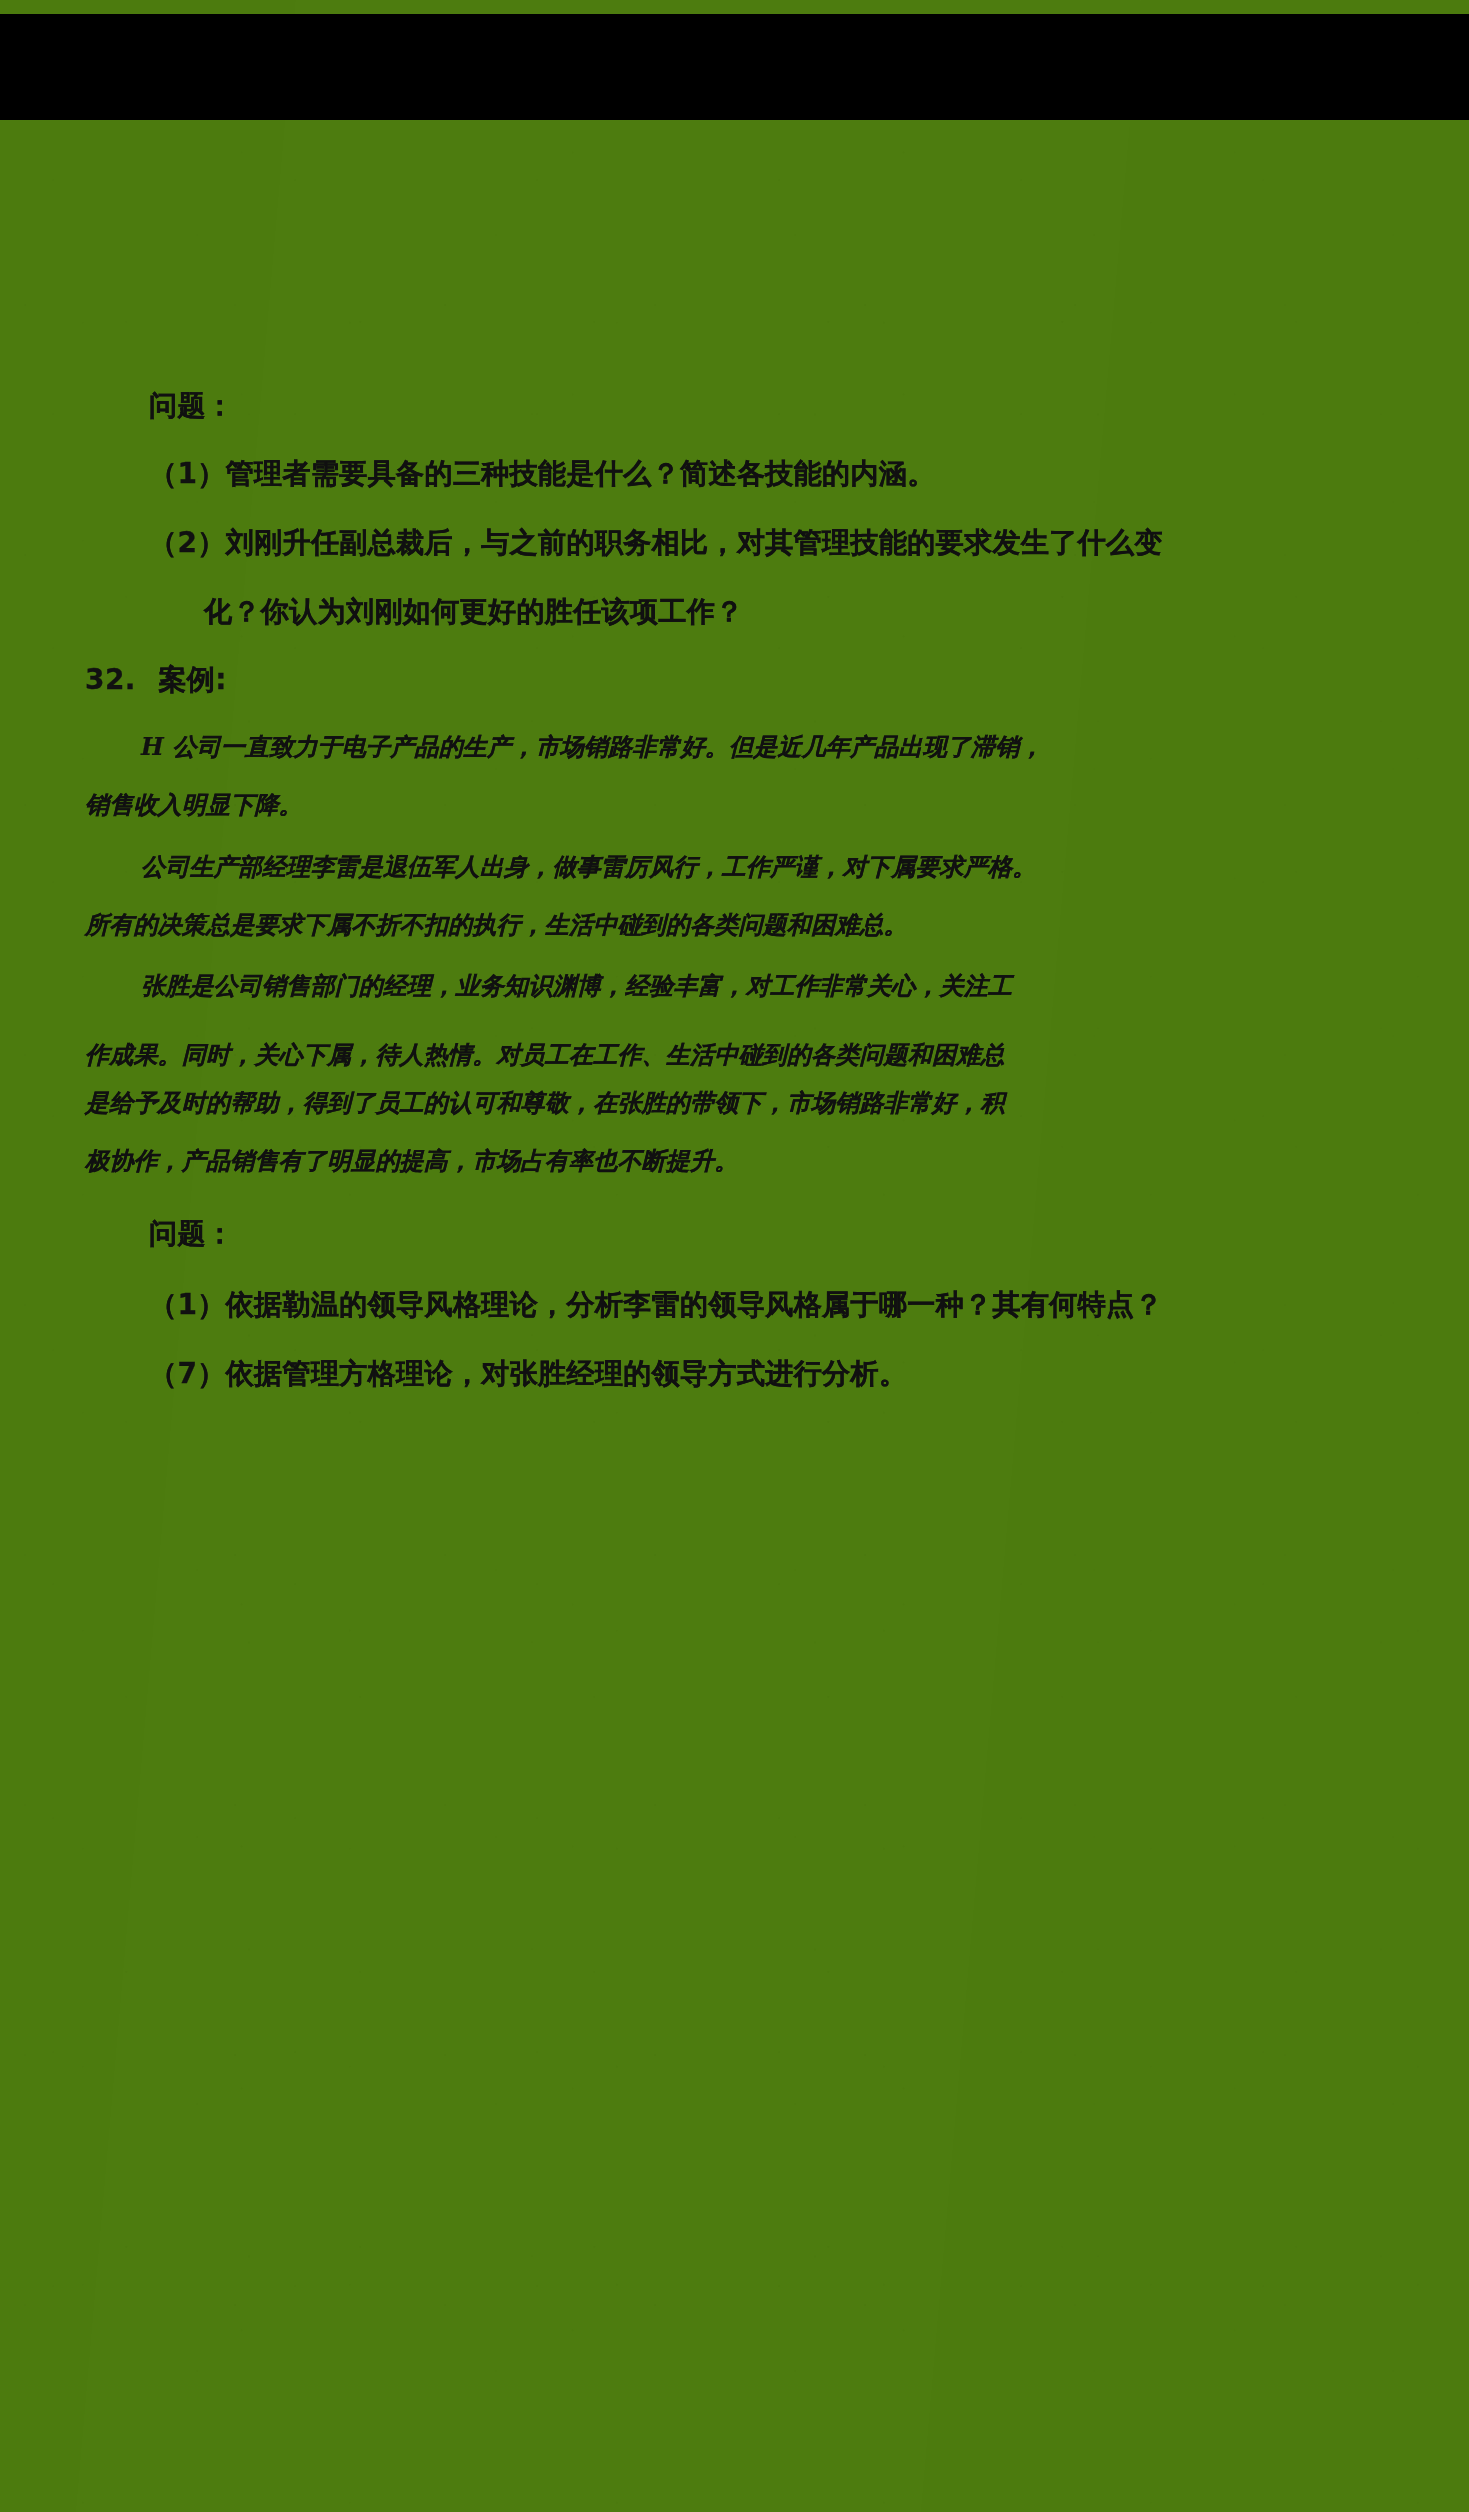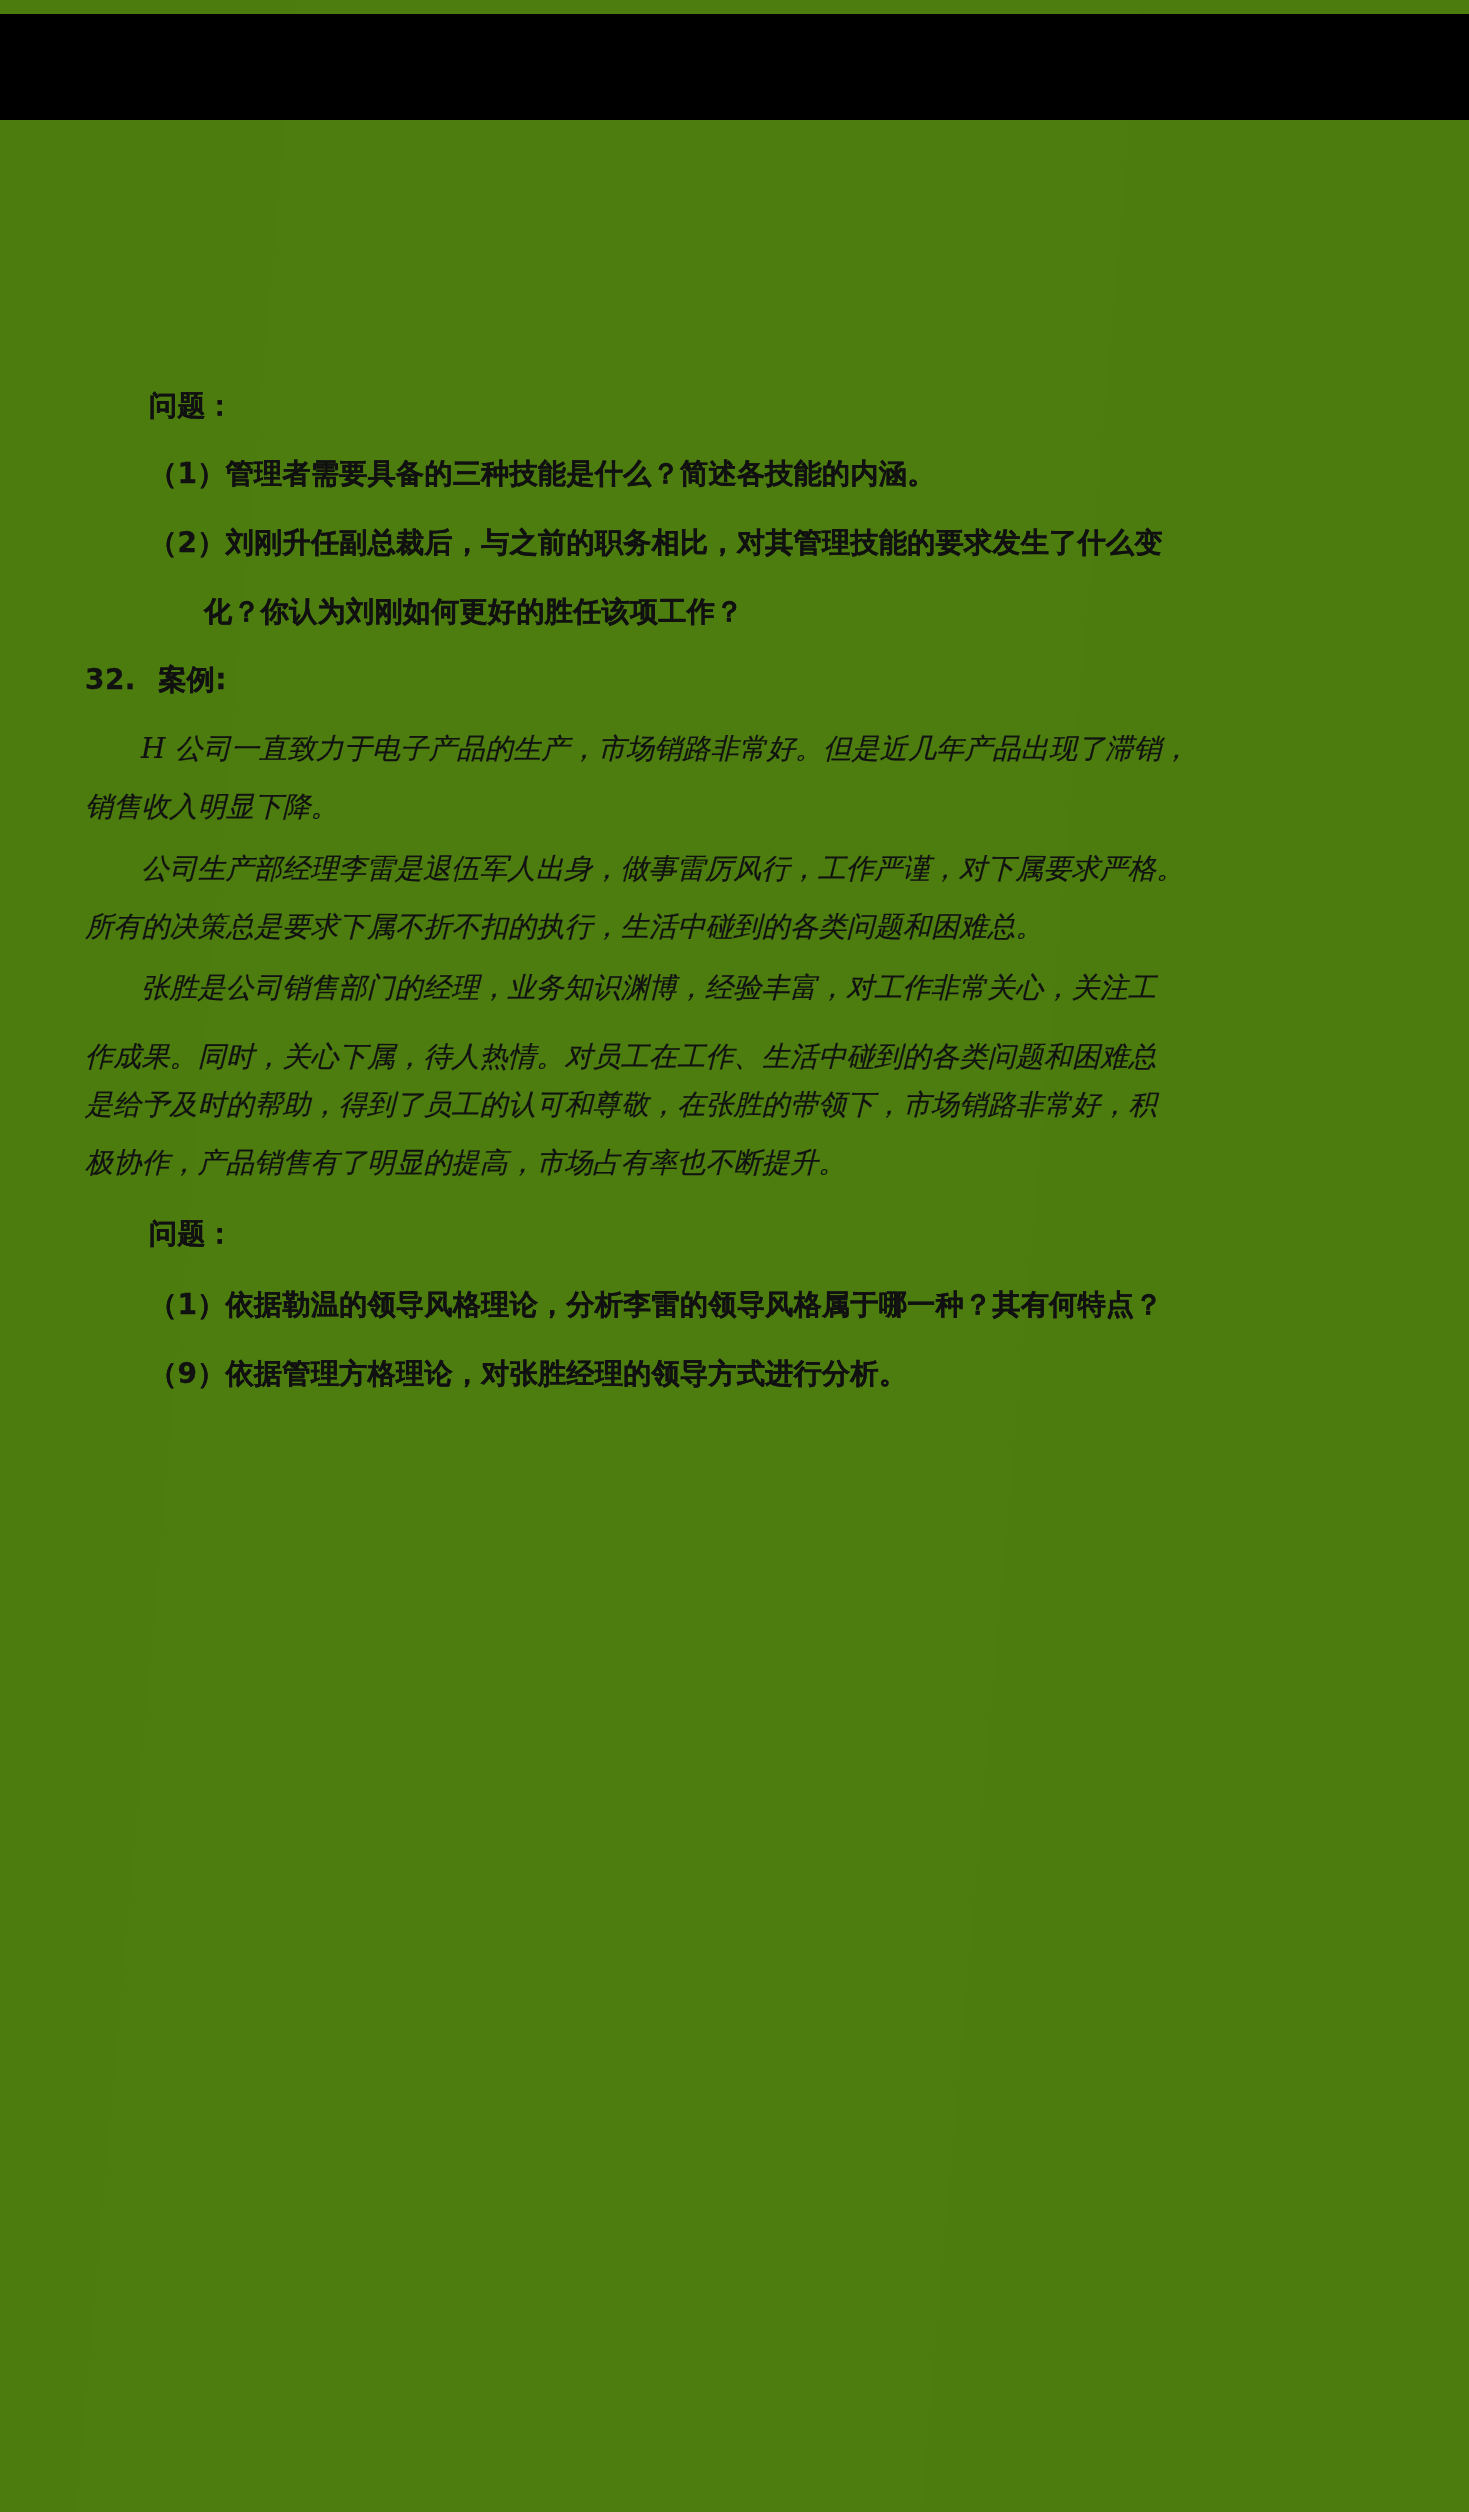--- a/index.html
+++ b/index.html
@@ -67,23 +67,23 @@
     font-weight: 700;
     font-size: 28px;
     letter-spacing: 0.4px;
     line-height: 1.0;
     -webkit-text-stroke: 0.3px #111;
   }
 
   
   .kai {
     font-family: "DejaVu Serif", "Liberation Serif", serif;
-    font-weight: 400;
+    font-weight: 700;
     font-style: italic;
-    font-size: 28px;
+    font-size: 24px;
     letter-spacing: 0.2px;
     line-height: 1.0;
     -webkit-text-stroke: 0.2px #111;
   }
 
   .blk-question-label-1 { position: absolute; left: 149px; top: 263px; }
   .blk-q1-a            { position: absolute; left: 149px; top: 331px; }
   .blk-q1-b            { position: absolute; left: 149px; top: 400px; }
   .blk-q1-b2           { position: absolute; left: 204px; top: 469px; }
 
@@ -146,19 +146,19 @@
 
     <div class="line kai blk-p3-a">张胜是公司销售部门的经理，业务知识渊博，经验丰富，对工作非常关心，关注工</div>
     <div class="line kai blk-p3-b">作成果。同时，关心下属，待人热情。对员工在工作、生活中碰到的各类问题和困难总</div>
     <div class="line kai blk-p3-c">是给予及时的帮助，得到了员工的认可和尊敬，在张胜的带领下，市场销路非常好，积</div>
     <div class="line kai blk-p3-d">极协作，产品销售有了明显的提高，市场占有率也不断提升。</div>
 
     <div class="line hei blk-question-label-2">问题：</div>
 
     <div class="line hei blk-q2-a">（1）依据勒温的领导风格理论，分析李雷的领导风格属于哪一种？其有何特点？</div>
 
-    <div class="line hei blk-q2-b">（9）依据管理方格理论，对张胜经理的领导方式进行分析。</div>
+    <div class="line hei blk-q2-b">（7）依据管理方格理论，对张胜经理的领导方式进行分析。</div>
 
   </div>
 
 
 </div>
 
 
 </body></html>

